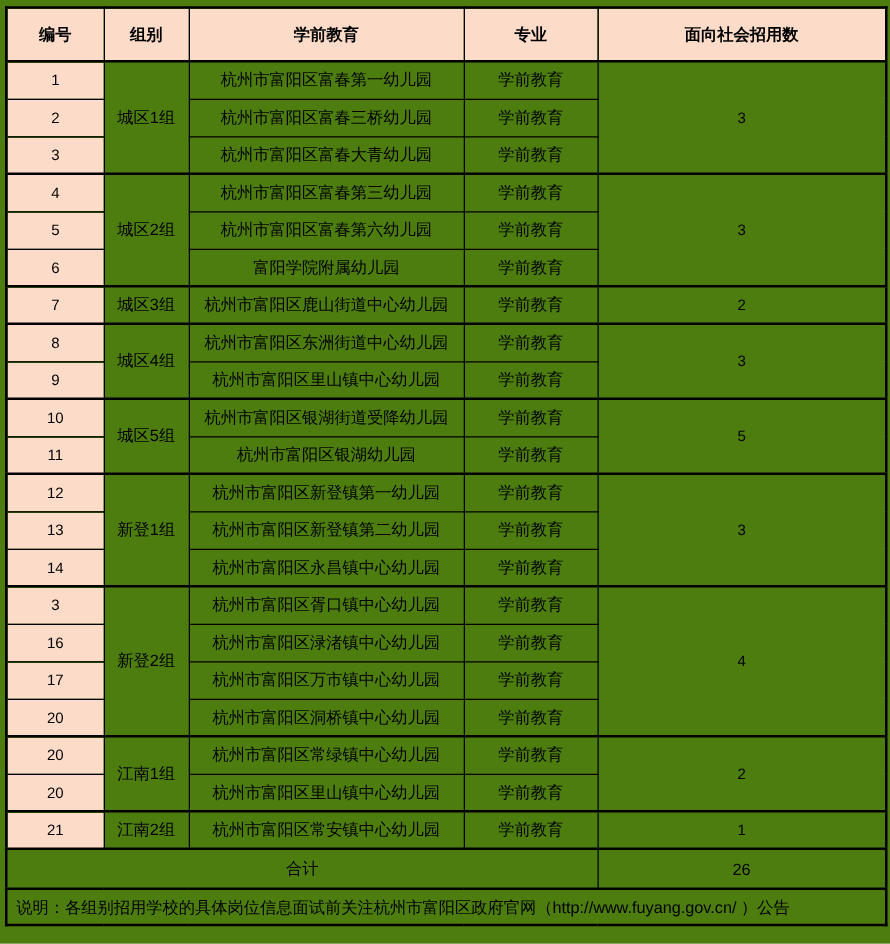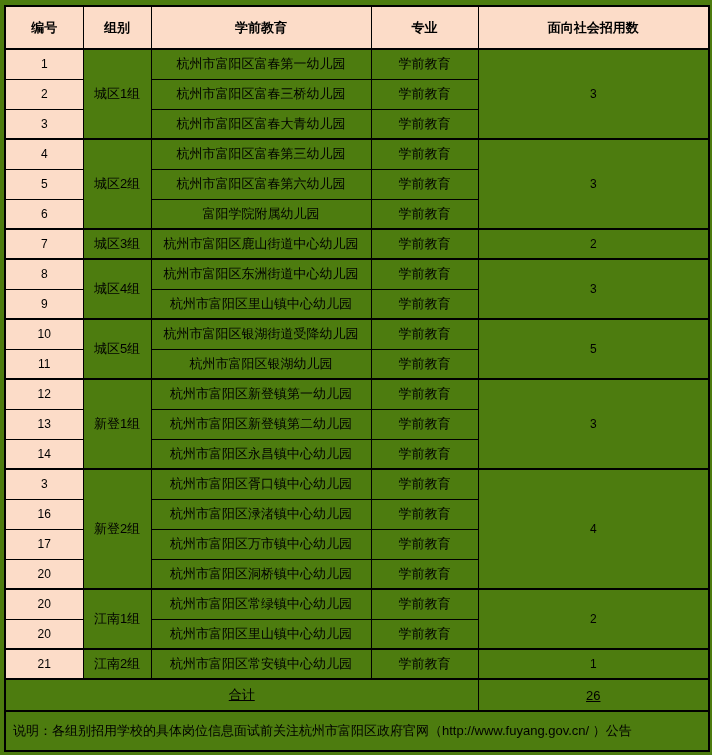--- a/index.html
+++ b/index.html
@@ -45,23 +45,23 @@
     font-size: 13px;
     border-bottom: 2px solid #000;
   }
   tbody tr.data-row { height: 30px; }
   td.num-cell {
     background: var(--header-bg, #fcdcc8);
     font-size: 12px;
   }
   td.recruit-cell, td.total-value-cell { font-size: 12px; }
   tr.group-start td { border-top: 2px solid #000; }
-  tr.total-row { height: 32px; text-decoration: underline; }
+  tr.total-row { height: 32px; }
   tr.total-row td { border-top: 2px solid #000; font-size: 13px; }
-  tr.note-row { height: 40px; }
+  tr.note-row { height: 29px; }
   tr.note-row td {
     border-top: 2px solid #000;
     text-align: left;
     padding: 0 7px;
     font-size: 13px;
     white-space: normal;
   }
 </style>
 </head>
 <body>

